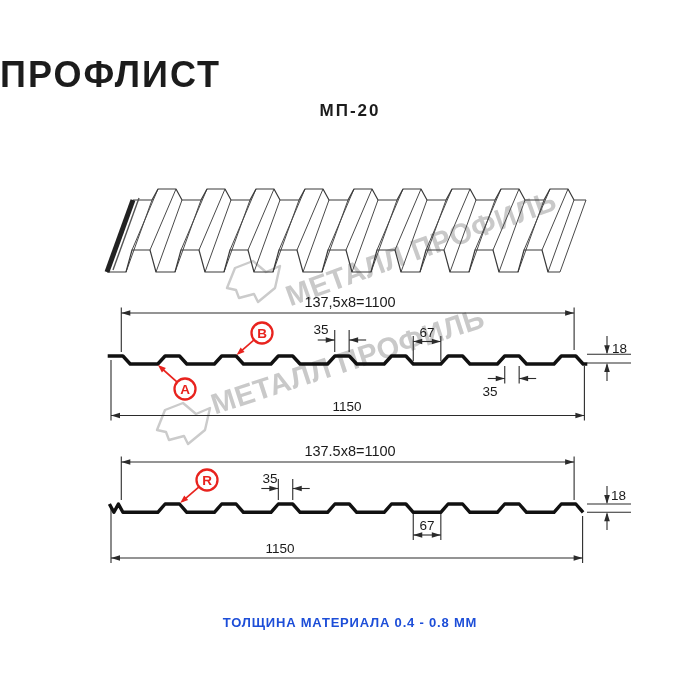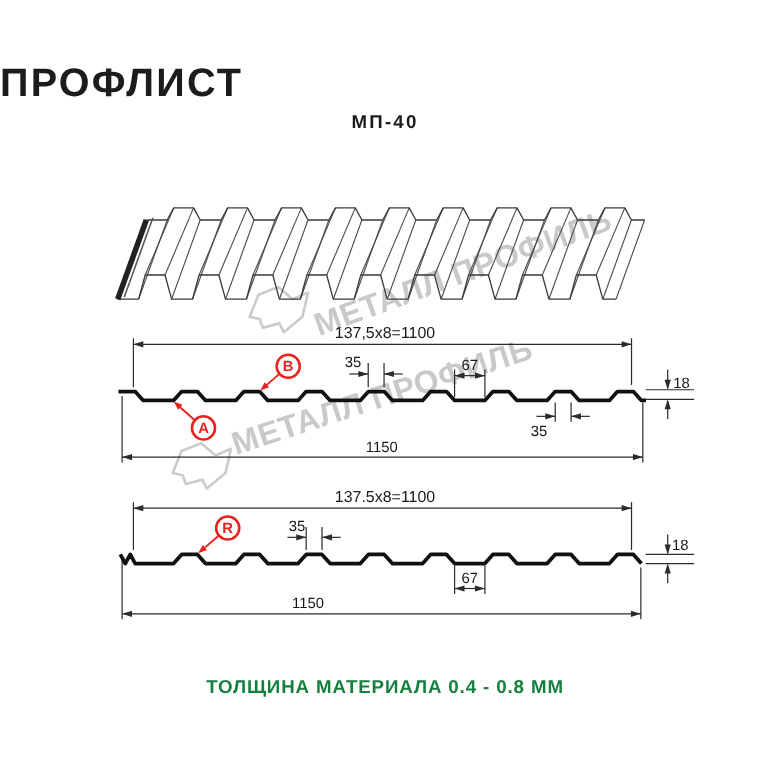--- a/index.html
+++ b/index.html
@@ -3,21 +3,21 @@
 <meta charset="utf-8">
 <style>
   html,body{margin:0;padding:0;}
   body{width:700px;height:700px;background:#ffffff;position:relative;overflow:hidden;
        font-family:"Liberation Sans", sans-serif;}
   .title{position:absolute;top:57px;left:0;width:700px;
          font-size:36px;font-weight:bold;letter-spacing:2px;color:#1c1c1c;line-height:1;}
   .subtitle{position:absolute;top:102px;left:0;width:700px;text-align:center;
          font-size:17px;font-weight:bold;letter-spacing:2px;color:#1c1c1c;line-height:1;}
   .footer{position:absolute;top:616px;left:0;width:700px;text-align:center;
-         font-size:17px;font-weight:bold;letter-spacing:0.8px;color:#15803d;line-height:1;}
+         font-size:13px;font-weight:bold;letter-spacing:0.8px;color:#1d4ed8;line-height:1;}
   .wm-text{position:absolute;white-space:nowrap;font-size:29px;font-weight:bold;
          letter-spacing:0.5px;color:#c9c9c9;transform-origin:0 50%;}
   .wm1-text{left:287px;top:281px;transform:rotate(-20deg);}
   .wm2-text{left:212px;top:389px;transform:rotate(-18deg);}
   .wm-logo{position:absolute;}
   .wm1-logo{left:222px;top:258px;}
   .wm2-logo{left:152px;top:400px;}
   #diagram{position:absolute;left:0;top:0;}
   text{font-family:"Liberation Sans", sans-serif;}
   .dimtxt{font-size:13.5px;fill:#1a1a1a;}
@@ -31,21 +31,21 @@
   <path d="M5 30 L13 10 L31 3 L44 14 L58 8 L53 30 L36 44 L32 36 L17 40 L14 32 Z" fill="none" stroke="#cbcbcb" stroke-width="2.4" stroke-linejoin="round"></path>
 </svg>
 <div class="wm-text wm1-text">МЕТАЛЛ ПРОФИЛЬ</div>
 
 <svg class="wm-logo wm2-logo" width="64" height="52" viewBox="0 0 64 52">
   <path d="M5 30 L13 10 L31 3 L44 14 L58 8 L53 30 L36 44 L32 36 L17 40 L14 32 Z" fill="none" stroke="#cbcbcb" stroke-width="2.4" stroke-linejoin="round"></path>
 </svg>
 <div class="wm-text wm2-text">МЕТАЛЛ ПРОФИЛЬ</div>
 
 <div class="title">ПРОФЛИСТ</div>
-<div class="subtitle">МП-40</div>
+<div class="subtitle">МП-20</div>
 <div class="footer">ТОЛЩИНА МАТЕРИАЛА 0.4 - 0.8 ММ</div>
 
 <svg id="diagram" width="700" height="700" viewBox="0 0 700 700">
   <g id="g3d">
       <line x1="133" y1="200" x2="107" y2="272" stroke="#4a4a4a" stroke-width="1"></line>
       <line x1="152" y1="200" x2="126" y2="272" stroke="#4a4a4a" stroke-width="1"></line>
       <line x1="158" y1="189" x2="132" y2="250" stroke="#4a4a4a" stroke-width="1"></line>
       <line x1="176" y1="189" x2="150" y2="250" stroke="#4a4a4a" stroke-width="1"></line>
       <line x1="182" y1="200" x2="156" y2="272" stroke="#4a4a4a" stroke-width="1"></line>
       <line x1="201" y1="200" x2="175" y2="272" stroke="#4a4a4a" stroke-width="1"></line>

